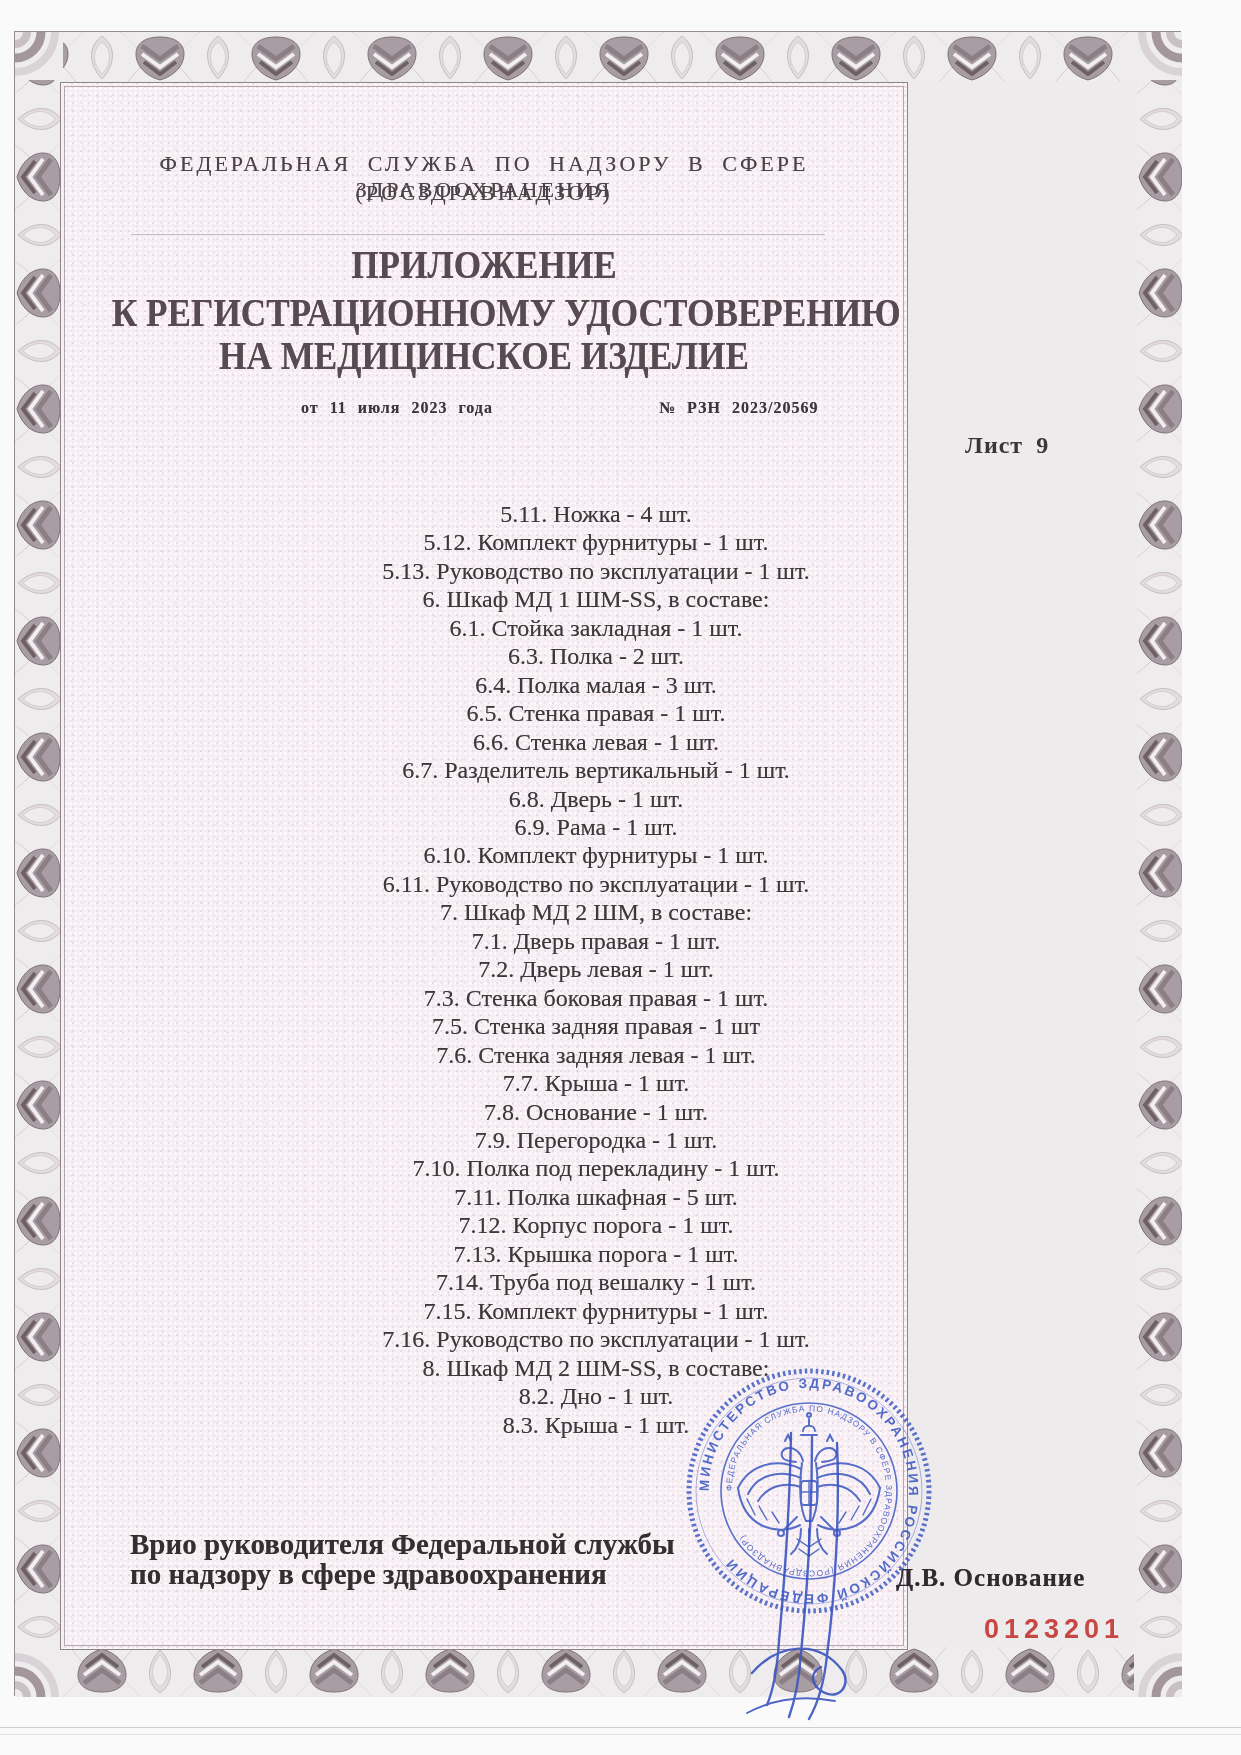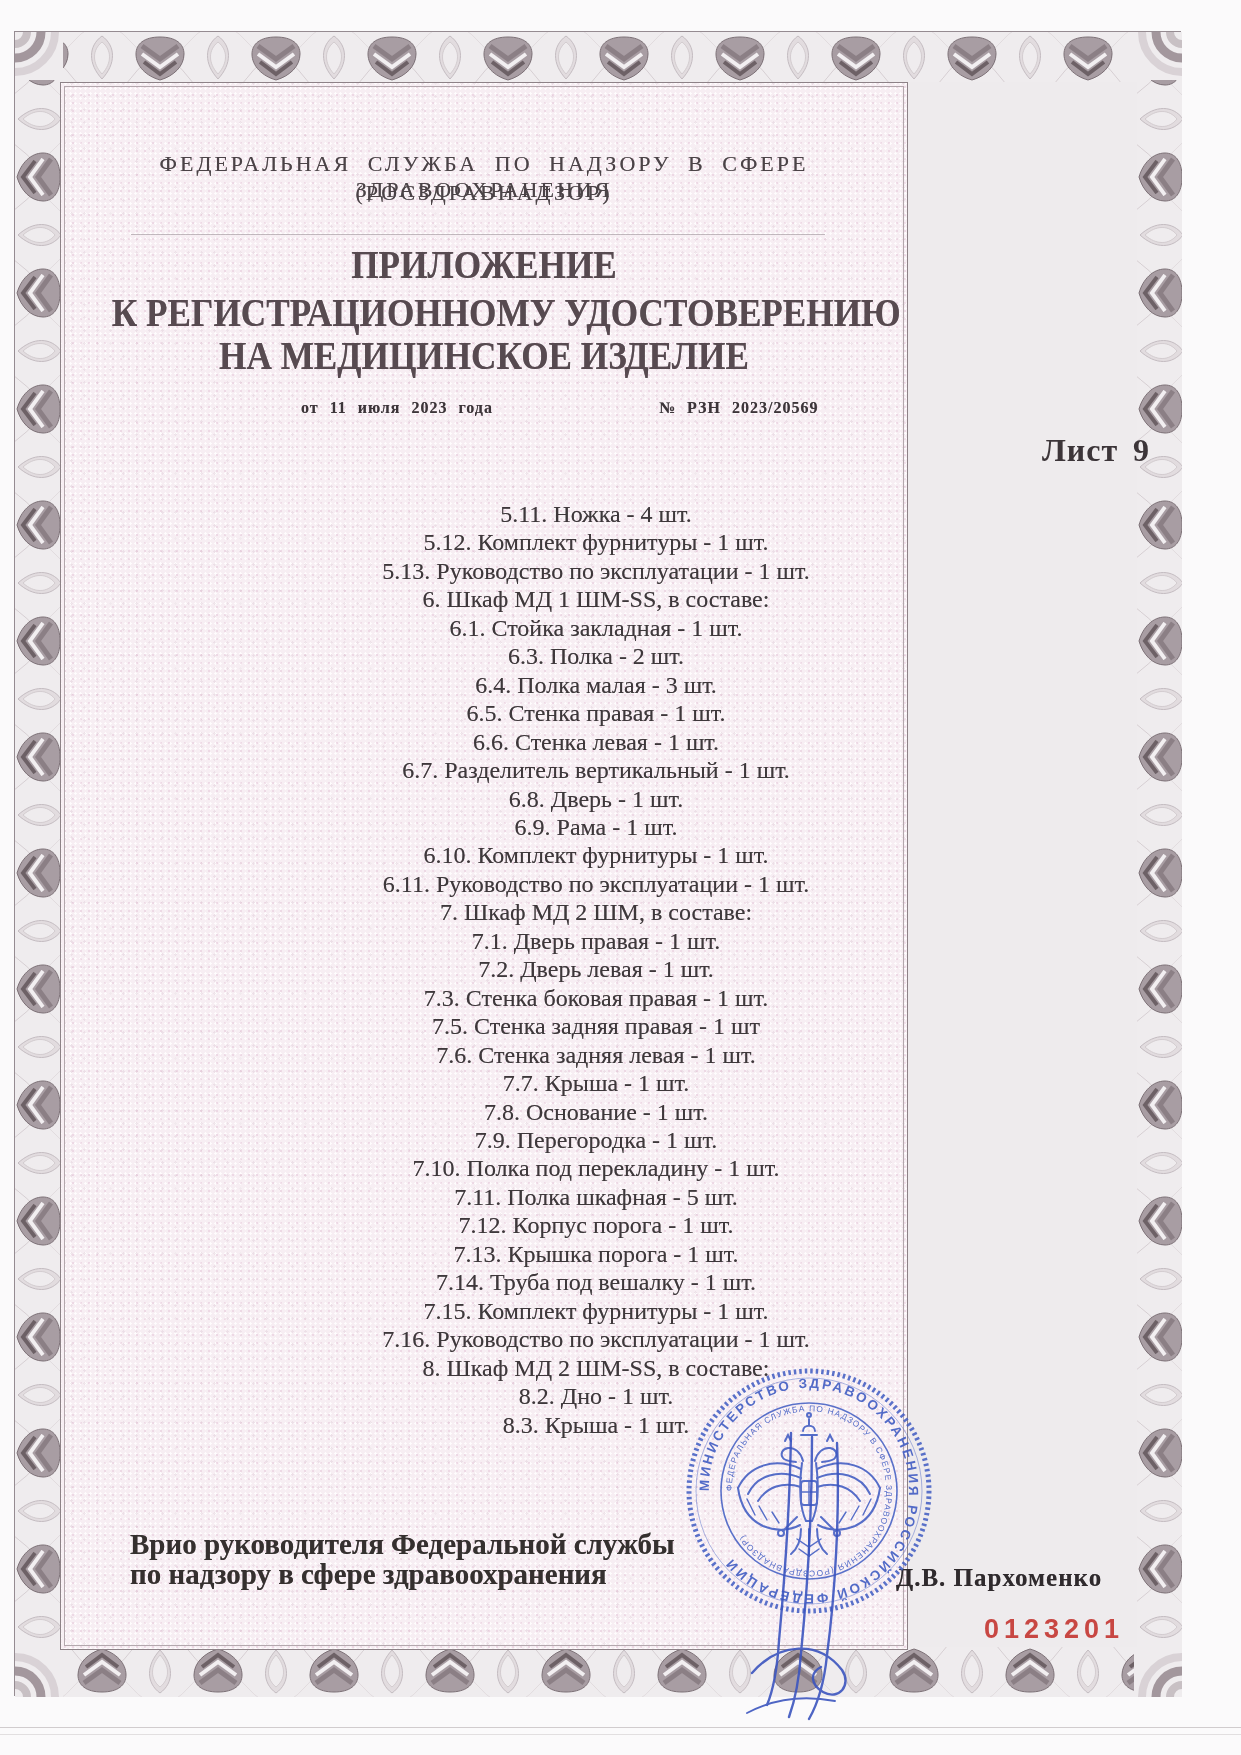--- a/index.html
+++ b/index.html
@@ -50,22 +50,22 @@
   .title-line{
     font-weight:bold;font-size:40px;line-height:42px;color:#574a50;
     transform:scaleX(0.88);transform-origin:50% 50%;
     text-shadow:0 0 0.6px rgba(87,74,80,.6);white-space:nowrap;
   }
   .doc-date,.doc-number{
     font-weight:bold;font-size:16px;color:#3c3539;letter-spacing:1px;word-spacing:6px;
     white-space:nowrap;text-shadow:0 0 0.5px rgba(60,53,57,.5);margin-top:8px;
   }
   .sheet{
-    font-weight:bold;font-size:32px;color:#3c3539;
-    left:948px;width:174px;text-align:center;letter-spacing:1px;word-spacing:6px;
+    font-weight:bold;font-size:24px;color:#3c3539;
+    left:904px;width:174px;text-align:left;letter-spacing:1px;word-spacing:6px;
   }
   .item-list{
     left:85px;top:417px;width:900px;
     font-size:24px;line-height:28.45px;color:#3e383b;
     text-shadow:0 0 0.5px rgba(62,56,59,.5);
   }
   .item-list>div{white-space:nowrap;text-align:center;}
   .signer{
     left:69px;top:1447px;width:620px;
     font-weight:bold;font-size:29px;line-height:29.5px;color:#35302f;
@@ -233,21 +233,21 @@
       <div>8. Шкаф МД 2 ШМ-SS, в составе:</div>
       <div>8.2. Дно - 1 шт.</div>
       <div>8.3. Крыша - 1 шт.</div>
     </div>
 
   <div class="abs signer">
     <div>Врио руководителя Федеральной службы</div>
     <div>по надзору в сфере здравоохранения</div>
   </div>
 
-  <div class="abs signer-name">Д.В. Пархоменко</div>
+  <div class="abs signer-name">Д.В. Основание</div>
 
   <div class="abs serial">0123201</div>
 
   <svg class="abs stamp-wrap" viewBox="0 0 330 390">
     <defs>
       <path id="ringOuter" d="M 58,150 A 100,100 0 1 1 257.9,150 A 100,100 0 1 1 58,150"></path>
       <path id="ringInner" d="M 81,150 A 77,77 0 1 1 234.9,150 A 77,77 0 1 1 81,150"></path>
       <g id="eagleHalf" stroke="#4560c4" stroke-width="2" fill="none" stroke-linecap="round">
         <path d="M152,120 C150,112 144,106 137,107 C131,108 129,113 132,117 C134,120 140,120 145,121"></path>
         <path d="M134,100 l3,-6 3,6"></path>

